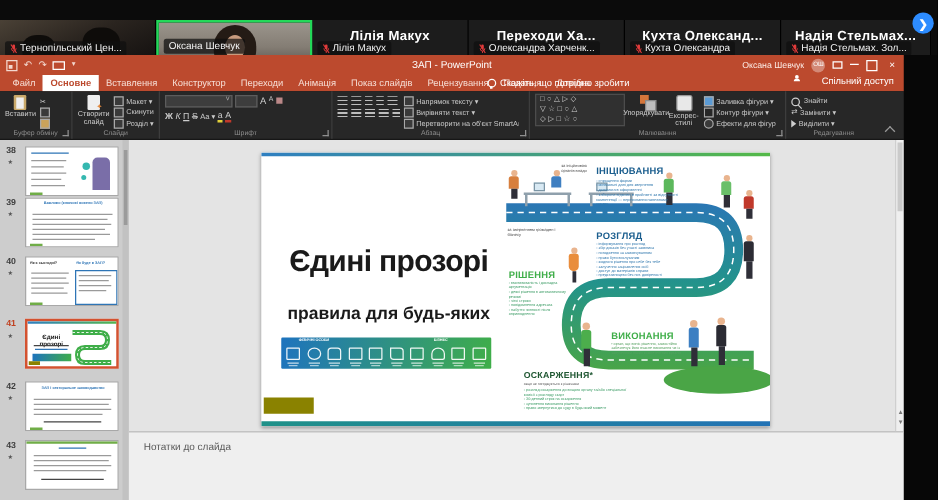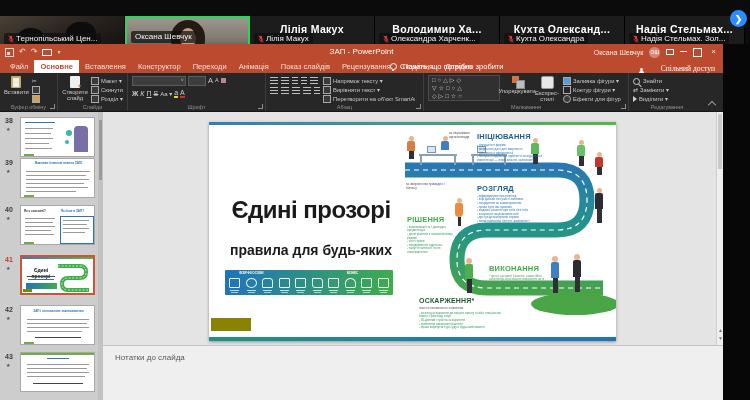--- a/index.html
+++ b/index.html
@@ -30,21 +30,21 @@
   .wc{font-size:8px;color:#fff;line-height:1;padding:0 3px;}
   .ic-minmax{width:7px;height:7px;border:1px solid #fff;display:inline-block;}
   .ic-min{width:7px;height:1px;background:#fff;display:inline-block;margin-bottom:1px;}
   
   #tabsrow{position:absolute;left:0;top:60px;width:723px;height:13px;background:#bc4a2e;display:flex;align-items:stretch;padding-left:4px;box-sizing:border-box;}
   .rtab{color:#f6ddd4;font-size:7.5px;line-height:13px;padding:0 6px;white-space:nowrap;}
   .rtab.active{background:#fff;color:#bc4a2e;font-weight:bold;}
   .tellme{position:absolute;left:390px;top:0;height:13px;display:flex;align-items:center;gap:3px;color:#fff;font-size:7.5px;}
   .bulb{width:5px;height:5px;border:1px solid #fff;border-radius:50%;position:relative;}
   .bulb:after{content:'';position:absolute;left:1px;top:5px;width:2px;height:2px;background:#fff;}
-  .sharebox{position:absolute;right:8px;top:0;height:13px;display:flex;align-items:flex-end;gap:17px;color:#fff;font-size:7.5px;font-family:Liberation Serif, serif;}
+  .sharebox{position:absolute;right:8px;top:0;height:13px;display:flex;align-items:flex-start;gap:17px;color:#fff;font-size:7.5px;}
   .ic-person{width:5px;height:5px;position:relative;}
   .ic-person:before{content:'';position:absolute;left:1px;top:0;width:3px;height:3px;border-radius:50%;background:#fff;}
   .ic-person:after{content:'';position:absolute;left:0;top:3px;width:5px;height:2px;border-radius:2px 2px 0 0;background:#fff;}
   
   #ribbon{position:absolute;left:0;top:73px;width:723px;height:39px;background:#272727;border-bottom:1px solid #161616;display:flex;box-sizing:border-box;}
   .rgroup{position:relative;height:38px;border-right:1px solid #3d3d3d;padding:2px 4px 0 4px;box-sizing:border-box;display:flex;gap:3px;}
   .glabel{position:absolute;left:0;bottom:1px;width:100%;text-align:center;font-size:5.5px;color:#8f8f8f;}
   .dlgl{position:absolute;right:2px;bottom:2px;width:4px;height:4px;border-right:1px solid #8f8f8f;border-bottom:1px solid #8f8f8f;}
   .bigbtn{display:flex;flex-direction:column;align-items:center;justify-content:flex-start;color:#cdcdcd;font-size:5.8px;gap:1px;padding-top:1px;text-align:center;line-height:1.1;}
   .smcol{display:flex;flex-direction:column;justify-content:flex-start;gap:1px;padding-top:2px;}
@@ -148,21 +148,21 @@
         <svg width="6" height="8" viewBox="0 0 8 10">
             <rect x="2.6" y="0.5" width="2.8" height="5" rx="1.4" fill="#e23b3b"></rect>
             <path d="M1.5 4.5 a2.5 3 0 0 0 5 0" fill="none" stroke="#e23b3b" stroke-width="1"></path>
             <line x1="4" y1="7.5" x2="4" y2="9.5" stroke="#e23b3b" stroke-width="1"></line>
             <line x1="1" y1="0.5" x2="7" y2="9.5" stroke="#e23b3b" stroke-width="1.2"></line>
           </svg>
         <span>Лілія Макух</span>
       </div>
     </div>
     <div class="tile">
-      <div class="cname">Володимир Ха...</div>
+      <div class="cname">Переходи Ха...</div>
       <div class="plabel">
         <svg width="6" height="8" viewBox="0 0 8 10">
             <rect x="2.6" y="0.5" width="2.8" height="5" rx="1.4" fill="#e23b3b"></rect>
             <path d="M1.5 4.5 a2.5 3 0 0 0 5 0" fill="none" stroke="#e23b3b" stroke-width="1"></path>
             <line x1="4" y1="7.5" x2="4" y2="9.5" stroke="#e23b3b" stroke-width="1"></line>
             <line x1="1" y1="0.5" x2="7" y2="9.5" stroke="#e23b3b" stroke-width="1.2"></line>
           </svg>
         <span>Олександра Харченк...</span>
       </div>
     </div>

